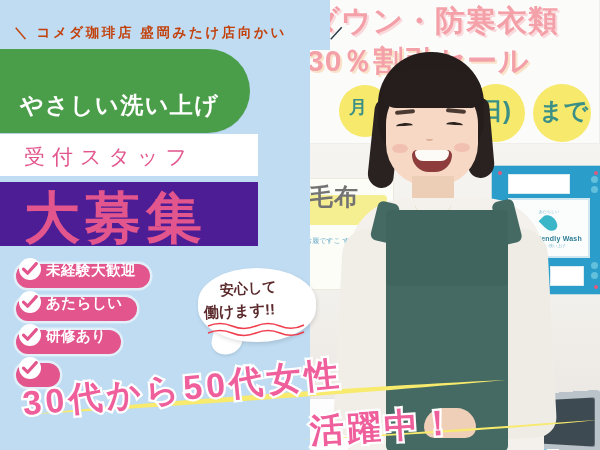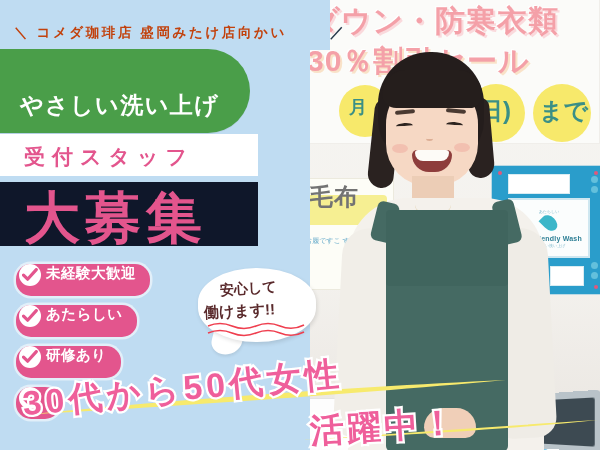--- a/index.html
+++ b/index.html
@@ -259,40 +259,40 @@
     font-size:23px; font-weight:bold; color:#fff;
     letter-spacing:1.5px; white-space:nowrap;
   }
 
   .whiteband1 {
     position:absolute; left:0; top:134px; width:258px; height:42px;
     background:#fff;
   }
   .band1-txt {
     position:absolute; left:24px; top:9px;
-    font-size:21px; font-weight:bold; color:#e3558d;
+    font-size:21px; font-weight:normal; color:#e3558d;
     letter-spacing:7px; white-space:nowrap;
   }
   .whiteband2 {
     position:absolute; left:0; top:182px; width:258px; height:64px;
-    background:#0f172a;
+    background:#4c1d95;
   }
   .band2-txt {
     position:absolute; left:24px; top:-1px;
     font-size:56px; font-weight:bold; color:#e3558d;
     letter-spacing:5px; white-space:nowrap;
   }
 
   
   .pills { position:absolute; left:16px; top:264px; }
   .pill {
-    position:relative; height:32px; margin-bottom:9px;
+    position:relative; height:24px; margin-bottom:9px;
     background:#e3558d; border-radius:15px;
-    display:inline-flex; align-items:flex-start;
-    padding:0 14px 0 3px;
+    display:inline-flex; align-items:flex-end;
+    padding:0 14px 8px 3px;
     box-shadow:0 0 0 2.5px rgba(255,255,255,.55);
     width:auto;
   }
   .pill-wrap { display:block; }
   .check {
     width:22px; height:22px; border-radius:50%;
     background:#fff; margin-right:5px;
     flex:0 0 auto; position:relative;
   }
   .check svg { position:absolute; left:3px; top:4px; }

